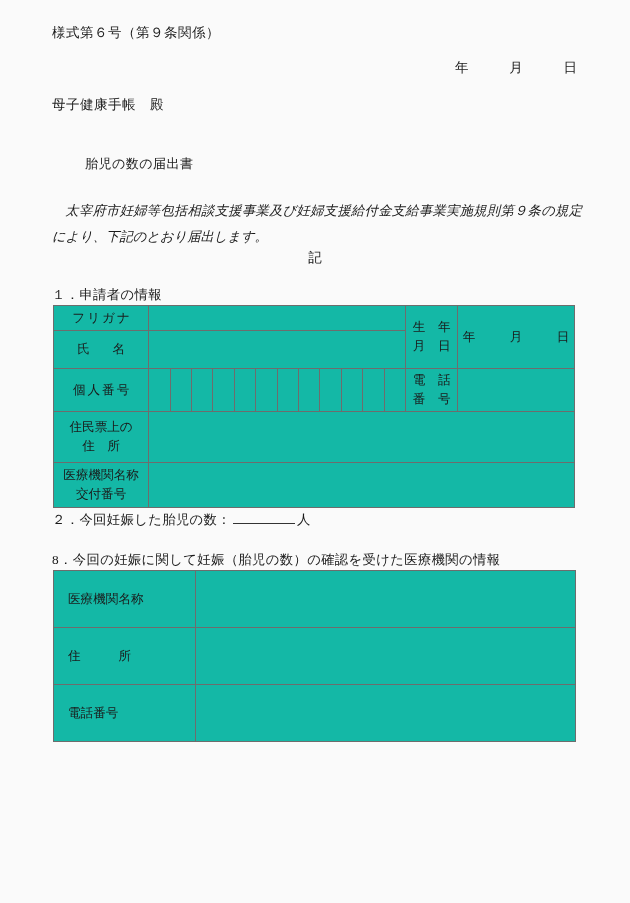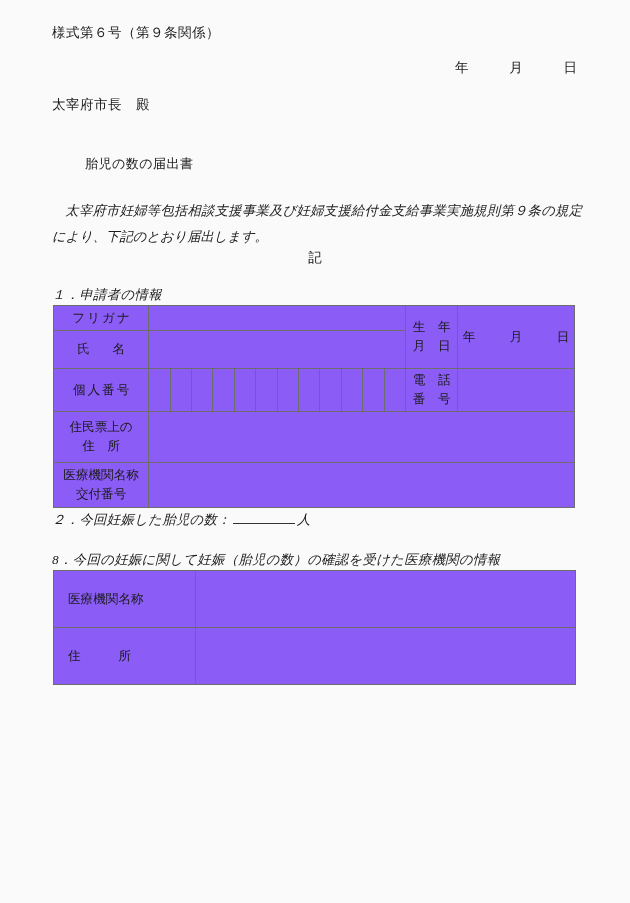--- a/index.html
+++ b/index.html
@@ -79,40 +79,39 @@
     text-align: center;
     font-size: 13.5px;
   }
 
   .section-head {
     position: absolute;
     left: 52px;
     font-size: 13.3px;
     letter-spacing: 0.4px;
     white-space: nowrap;
-    font-style: italic;
   }
   #sec1-head { top: 286px; }
   #sec2-head { top: 511px; }
   #sec3-head { top: 551px; }
 
   .blank-line {
     display: inline-block;
     border-bottom: 1px solid #333;
     width: 62px;
     margin: 0 2px;
     vertical-align: baseline;
   }
 
   
   table.form-table {
     position: absolute;
     border-collapse: collapse;
     table-layout: fixed;
-    background: #8b5cf6;
+    background: #14b8a6;
   }
   table.form-table td {
     border: 1px solid #6d6d6d;
     font-size: 12.6px;
     padding: 0;
     vertical-align: middle;
     text-align: center;
   }
 
   #applicant-table {
@@ -159,21 +158,21 @@
   <div class="form-no">様式第６号（第９条関係）</div>
 
   <div class="date-line">
     <span>年</span>
     <span class="gap"></span>
     <span>月</span>
     <span class="gap"></span>
     <span>日</span>
   </div>
 
-  <div class="addressee">太宰府市長　殿</div>
+  <div class="addressee">母子健康手帳　殿</div>
 
   <div class="doc-title">胎児の数の届出書</div>
 
   <div class="body-para">太宰府市妊婦等包括相談支援事業及び妊婦支援給付金支給事業実施規則第９条の規定により、下記のとおり届出します。</div>
 
   <div class="ki-mark">記</div>
 
   <div class="section-head" id="sec1-head">１．申請者の情報</div>
 
   <table class="form-table" id="applicant-table">
@@ -281,16 +280,22 @@
           <span class="lbl justify">医療機関名称</span>
         </td>
         <td></td>
       </tr>
       <tr>
         <td class="lbl" style="height:56px">
           <span class="lbl justify">住　　　所</span>
         </td>
         <td></td>
       </tr>
+      <tr>
+        <td class="lbl" style="height:56px">
+          <span class="lbl justify">電話番号</span>
+        </td>
+        <td></td>
+      </tr>
     </tbody>
   </table>
 
 </div>
 
 </body></html>

